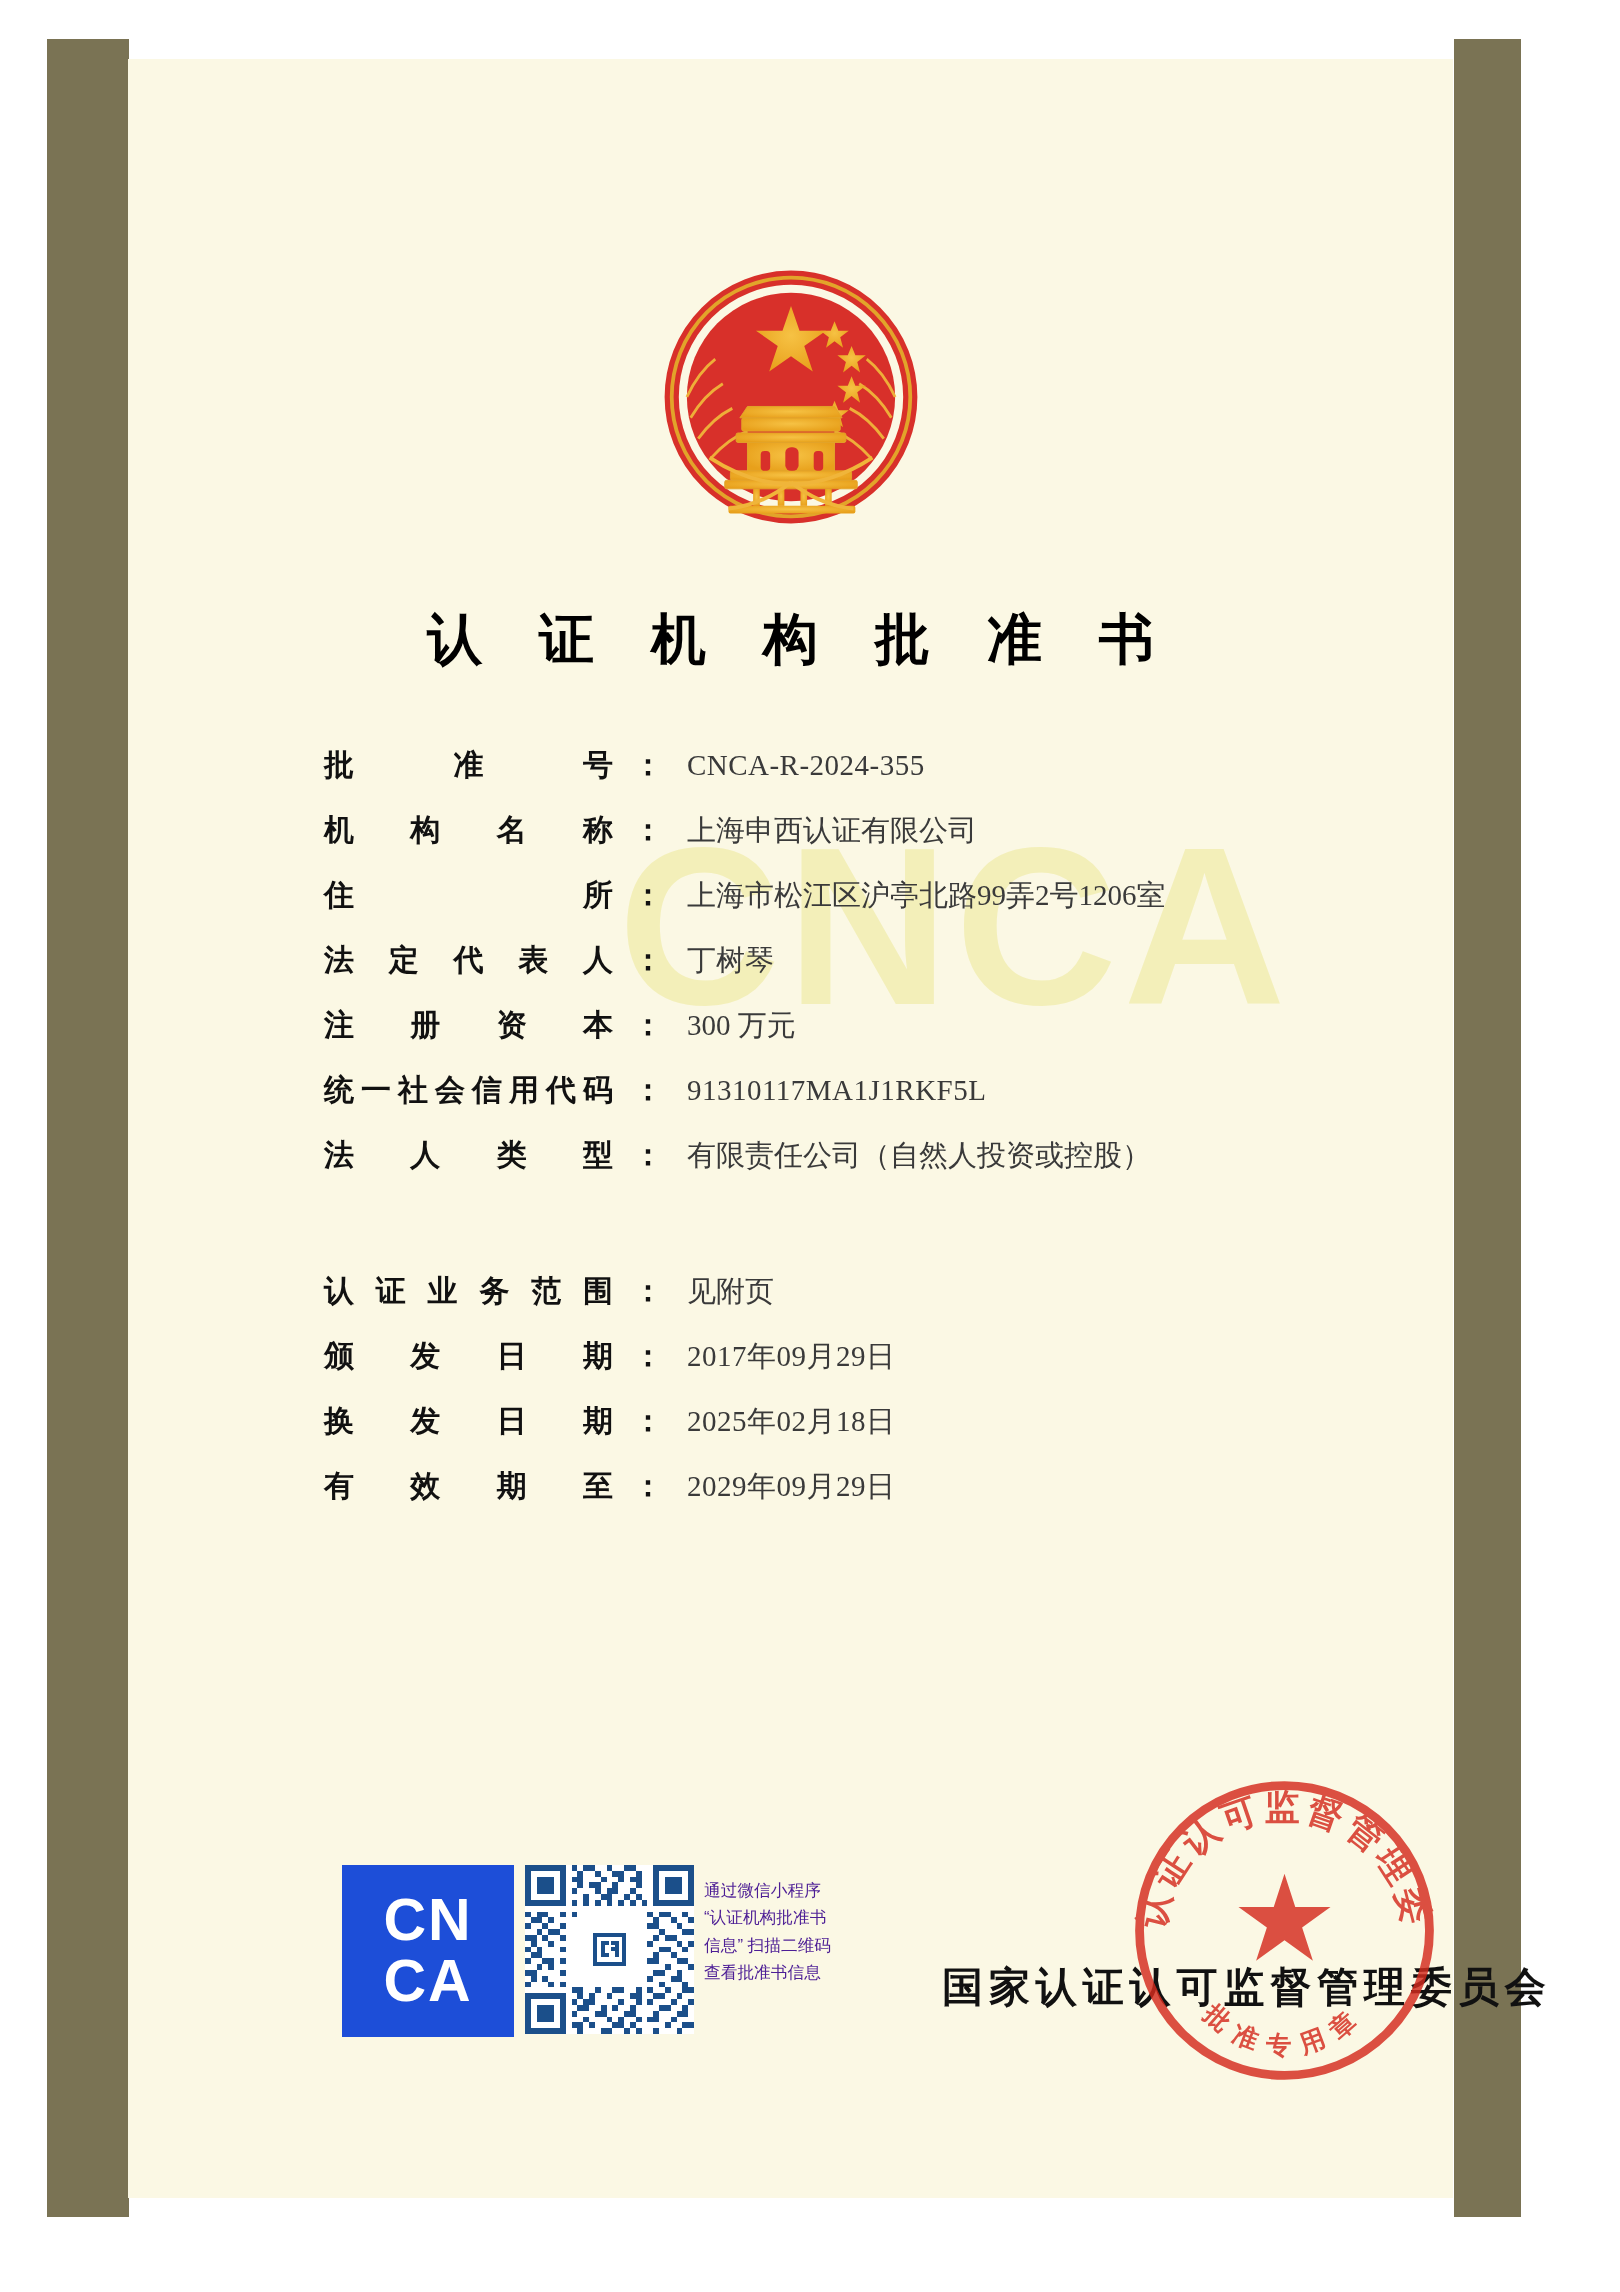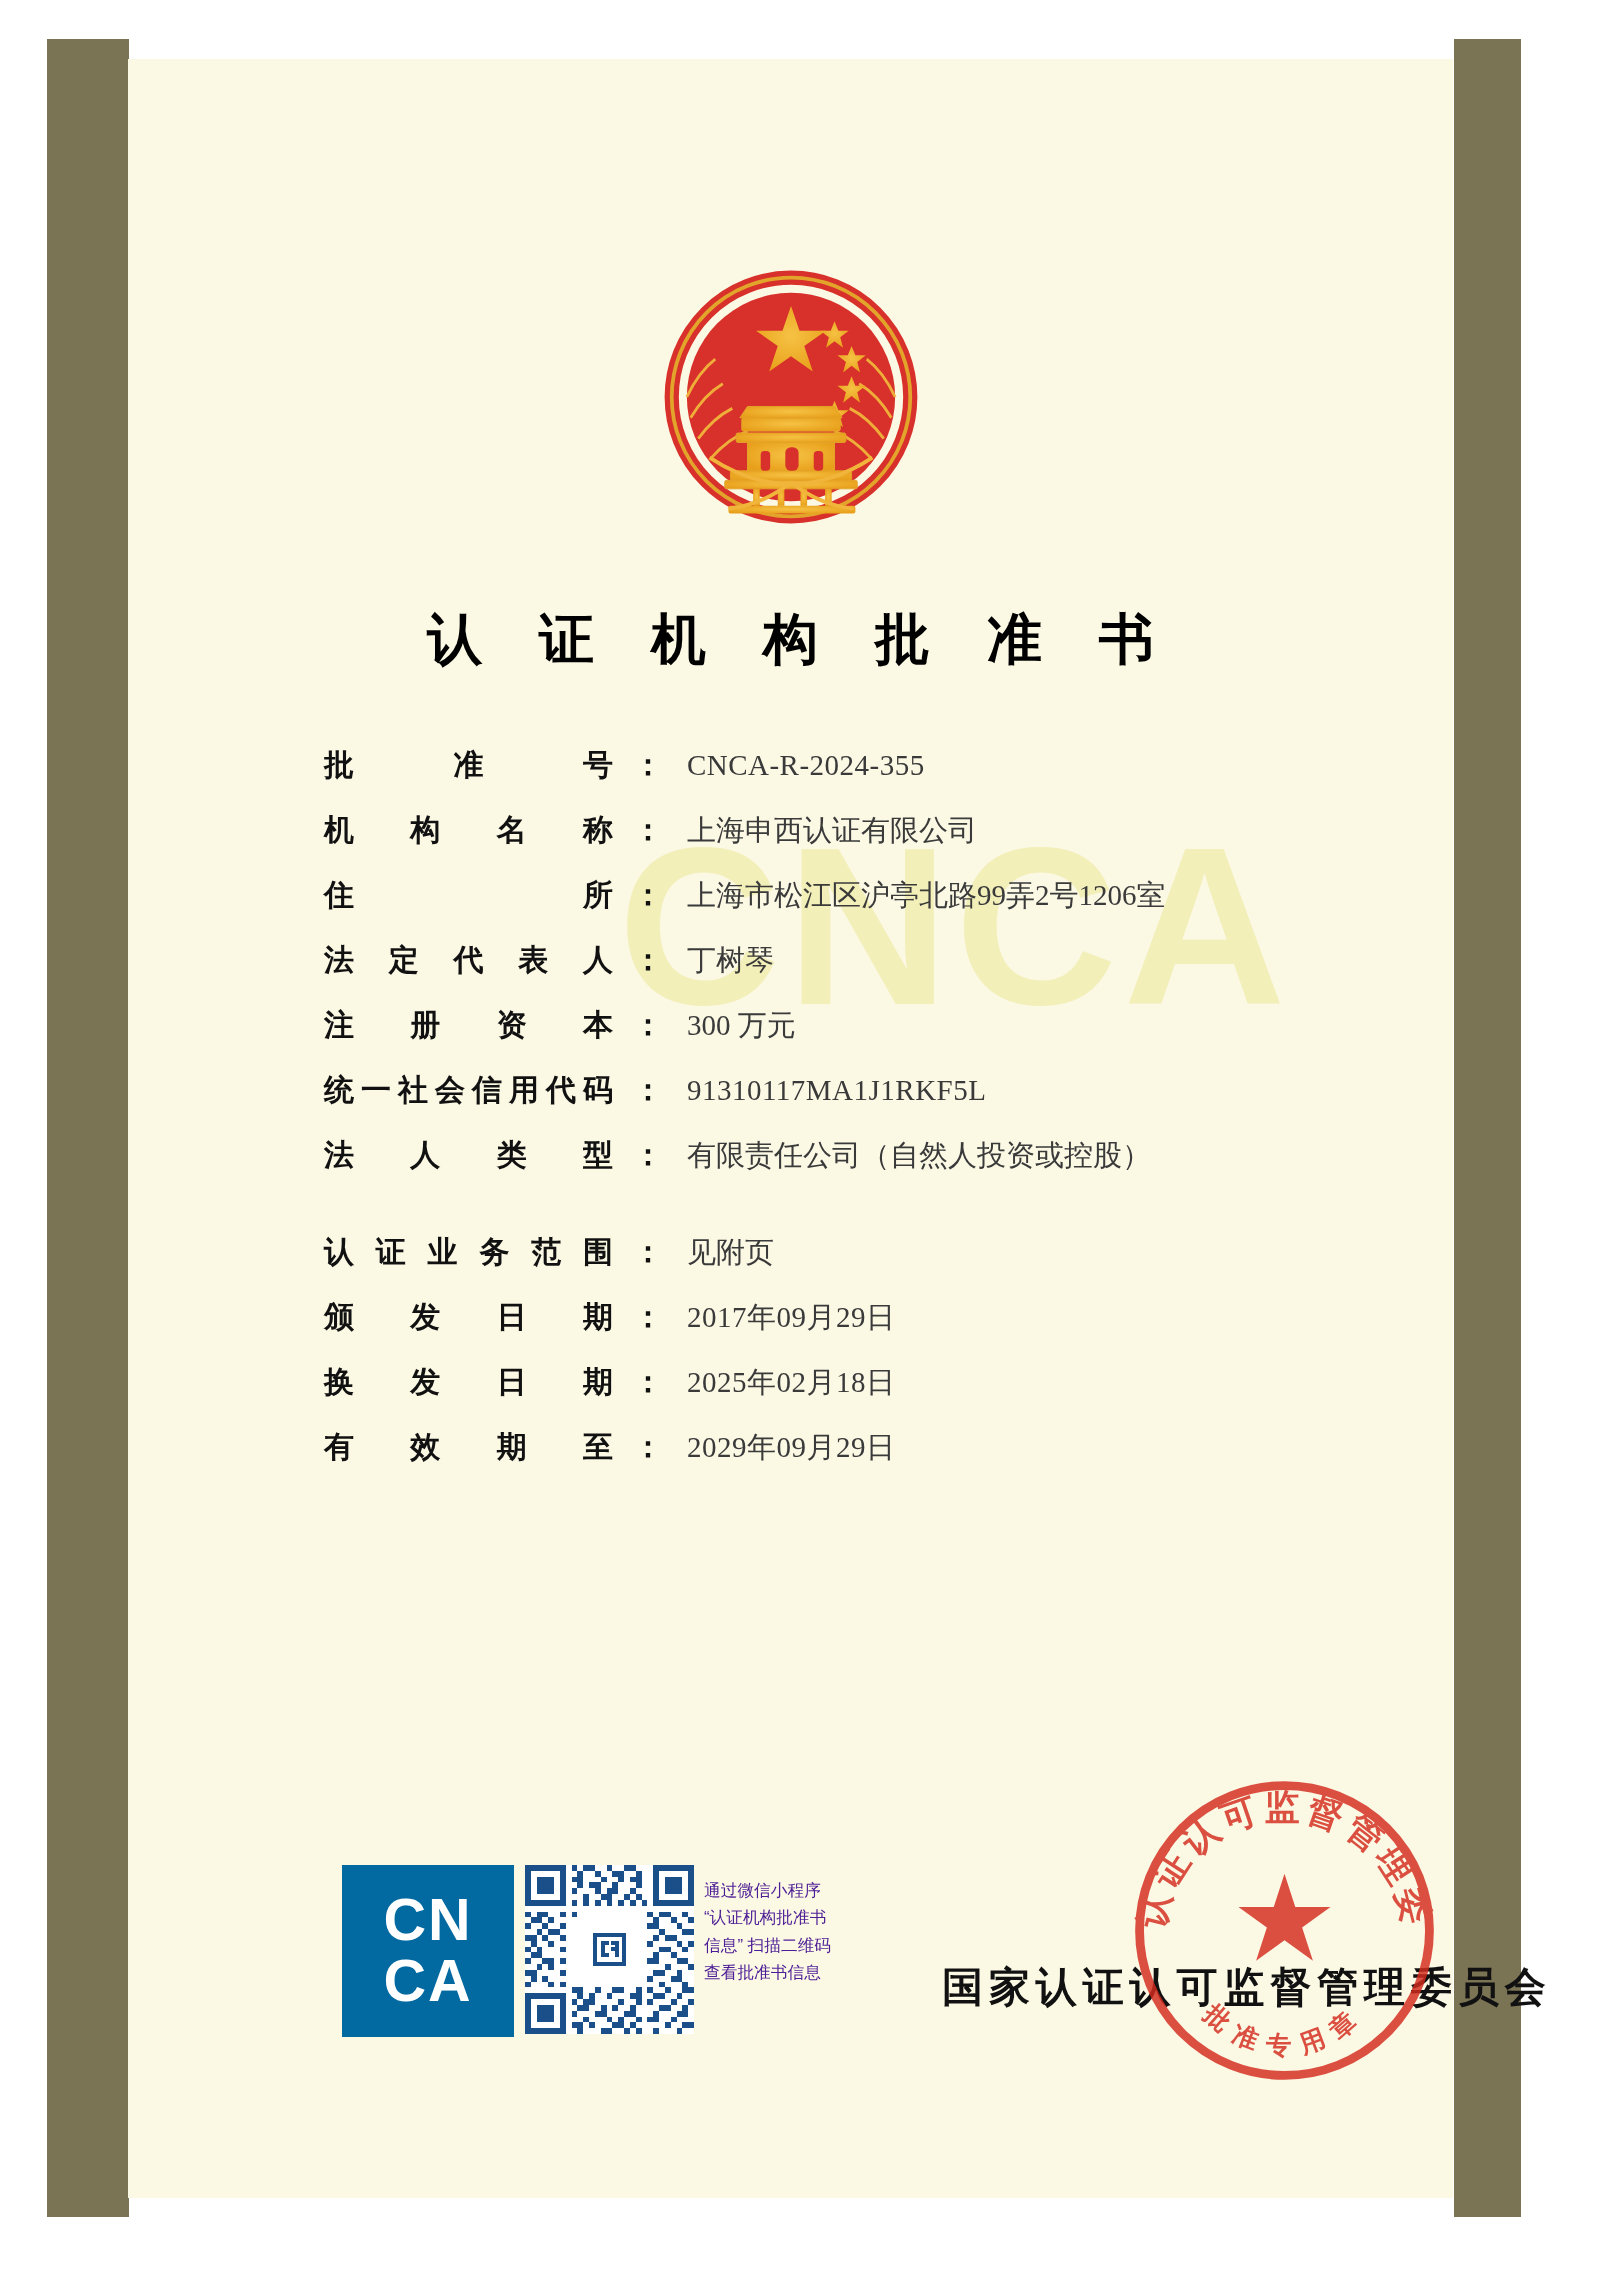--- a/index.html
+++ b/index.html
@@ -97,21 +97,21 @@
     left: 196px;
     top: 686px;
     width: 1078px;
   }
   .field-row {
     display: flex;
     align-items: baseline;
     height: 65px;
     gap: 20px;
   }
-  .field-row.spacer-before { margin-top: 32px; }
+  .field-row.spacer-before { margin-top: 71px; }
   .f-label {
     width: 289px;
     flex: 0 0 289px;
     font-family: "Liberation Serif", "DejaVu Serif", serif;
     font-weight: bold;
     font-size: 30px;
     color: #111111;
     text-align: justify;
     text-align-last: justify;
     white-space: nowrap;
@@ -134,21 +134,21 @@
     letter-spacing: 0.5px;
   }
 
   
   .cnca-logo {
     position: absolute;
     left: 214px;
     top: 1806px;
     width: 172px;
     height: 172px;
-    background: #0369a1;
+    background: #1d4ed8;
     color: #ffffff;
     font-family: "Liberation Sans", sans-serif;
     font-weight: bold;
     font-size: 59px;
     line-height: 61px;
     letter-spacing: 2px;
     display: flex;
     flex-direction: column;
     align-items: center;
     justify-content: center;

